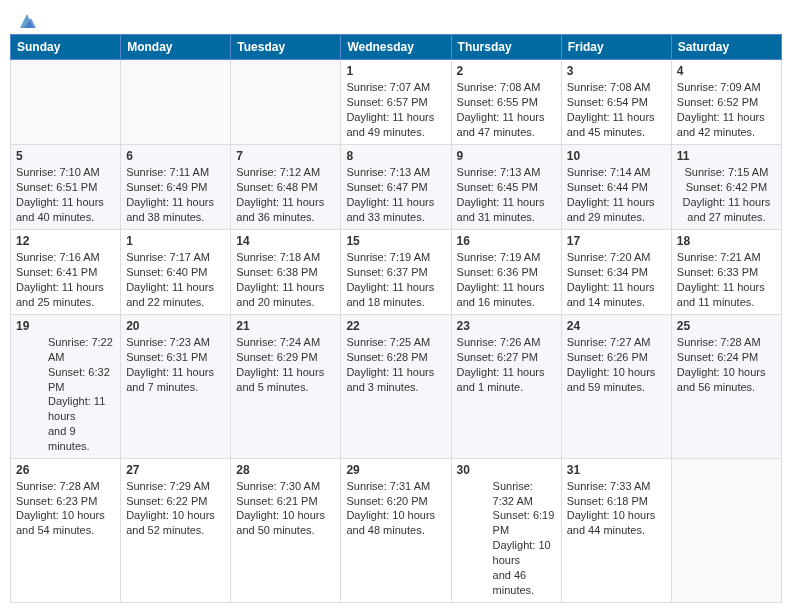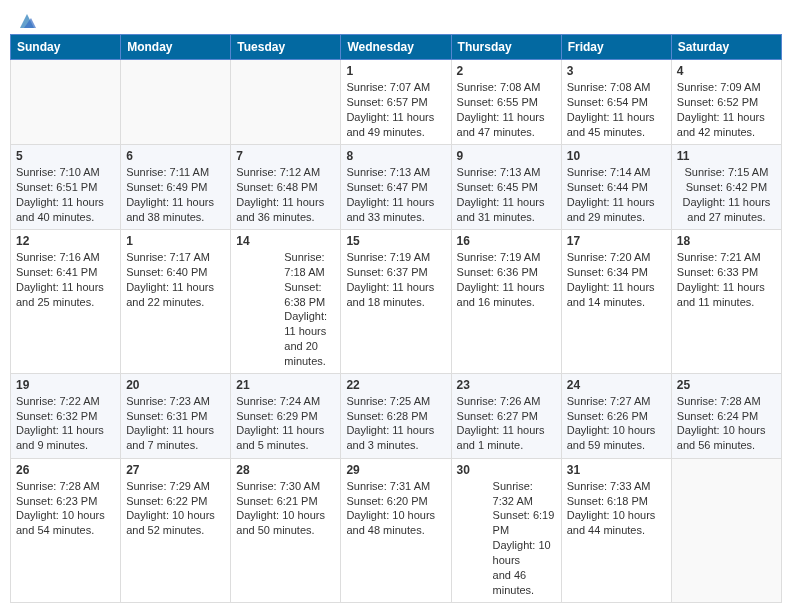--- a/index.html
+++ b/index.html
@@ -221,21 +221,21 @@
         </td>
         <td>
           <span class="day-number">1</span>
           <div class="cell-text" style="white-space: pre-line;">Sunrise: 7:17 AM
 Sunset: 6:40 PM
 Daylight: 11 hours
 and 22 minutes.</div>
         </td>
         <td>
           <span class="day-number">14</span>
-          <div class="cell-text" style="white-space: pre-line; margin-left: 48px;">Sunrise: 7:18 AM
+          <div class="cell-text" style="white-space: pre-line;">Sunrise: 7:18 AM
 Sunset: 6:38 PM
 Daylight: 11 hours
 and 20 minutes.</div>
         </td>
         <td>
           <span class="day-number">15</span>
           <div class="cell-text" style="white-space: pre-line;">Sunrise: 7:19 AM
 Sunset: 6:37 PM
 Daylight: 11 hours
 and 18 minutes.</div>
@@ -258,21 +258,21 @@
           <span class="day-number">18</span>
           <div class="cell-text" style="white-space: pre-line;">Sunrise: 7:21 AM
 Sunset: 6:33 PM
 Daylight: 11 hours
 and 11 minutes.</div>
         </td>
       </tr>
       <tr>
         <td>
           <span class="day-number">19</span>
-          <div class="cell-text" style="white-space: pre-line;">Sunrise: 7:22 AM
+          <div class="cell-text" style="white-space: pre-line; margin-left: 32px;">Sunrise: 7:22 AM
 Sunset: 6:32 PM
 Daylight: 11 hours
 and 9 minutes.</div>
         </td>
         <td>
           <span class="day-number">20</span>
           <div class="cell-text" style="white-space: pre-line;">Sunrise: 7:23 AM
 Sunset: 6:31 PM
 Daylight: 11 hours
 and 7 minutes.</div>

